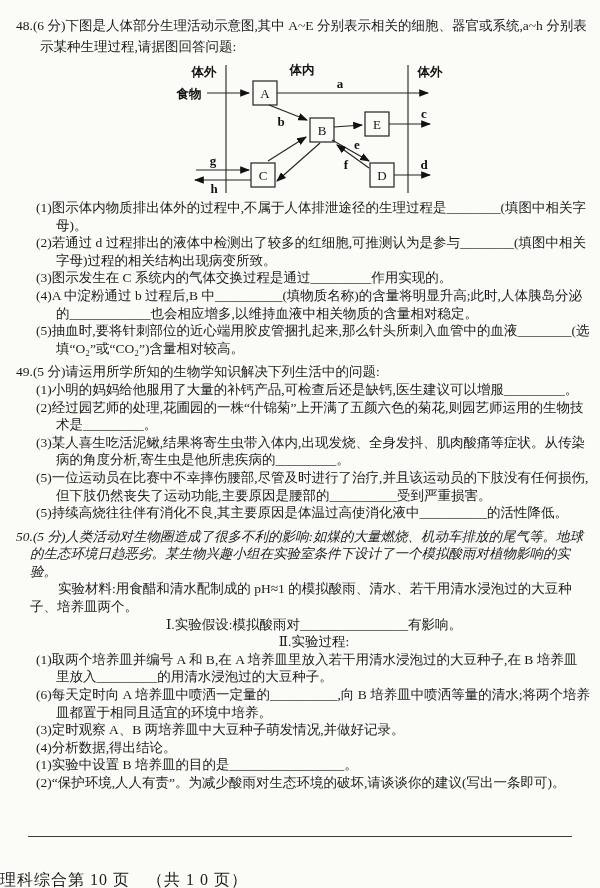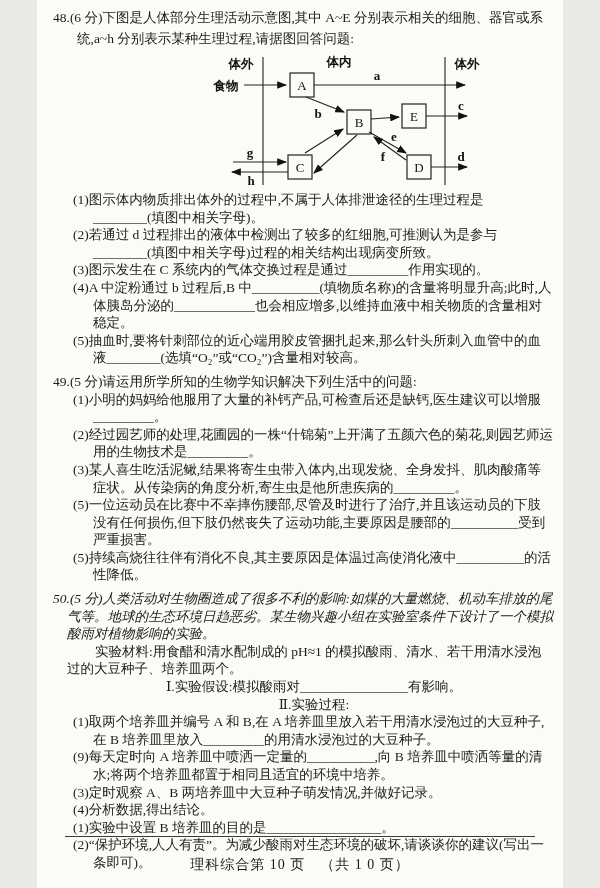--- a/index.html
+++ b/index.html
@@ -1,38 +1,38 @@
 <!DOCTYPE html>
 <html><head>
 <meta charset="utf-8">
 <style>
   html,body { margin:0; padding:0; background:#e9e9e6; }
   .page {
-    position:relative; width:526px; height:888px; margin:0 auto;
+    position:relative; width:600px; height:888px; margin:0 auto;
     background:#fbfbf8; color:#1b1b1b; overflow:hidden;
     font-family:"Liberation Serif","DejaVu Serif",serif;
     font-size:13.5px; line-height:17.6px; box-sizing:border-box;
-    padding:7px 10px 0 8px;
+    padding:15px 10px 0 8px;
   }
   p { margin:0; }
   .stem  { padding-left:32px; text-indent:-24px; line-height:21px; }
   .stem50{ padding-left:22px; text-indent:-14px;font-style:italic; }
   .sub   { padding-left:48px; text-indent:-20px; }
   .materials { padding-left:22px; text-indent:28px; }
   .roman { padding-left:30px;text-align:center; }
   .qblock { margin-top:6px; }
   svg.diagram { display:block; margin-top:2px; }
   svg .dline { stroke:#222; stroke-width:1.1; fill:none; }
   svg .dbox  { stroke:#222; stroke-width:1.2; fill:none; }
   svg text   { font-family:"Liberation Serif","DejaVu Serif",serif; font-size:13px; fill:#111; }
   svg text.letter { font-size:13px; text-anchor:middle; }
   svg text.small { font-size:12.5px; font-weight:bold; text-anchor:middle; }
   .footer { position:absolute; left:0; right:0; top:836px; }
   .footer .rule { border-top:1.6px solid #3a3a3a; margin:0 28px; }
-  .footer .ftext { text-align:center; margin-top:19px; font-size:14px; letter-spacing:1px; }
+  .footer .ftext { text-align:left; margin-top:34px; font-size:16px; letter-spacing:1px; }
 </style>
 </head>
 <body>
 
 <div class="page">
 
   <div>
     <p class="stem">48.(6 分)下图是人体部分生理活动示意图,其中 A~E 分别表示相关的细胞、器官或系统,a~h 分别表示某种生理过程,请据图回答问题:</p>
 
     <svg class="diagram" width="600" height="140" viewBox="0 0 600 140">
@@ -98,21 +98,21 @@
     <p class="sub">(5)一位运动员在比赛中不幸摔伤腰部,尽管及时进行了治疗,并且该运动员的下肢没有任何损伤,但下肢仍然丧失了运动功能,主要原因是腰部的__________受到严重损害。</p>
     <p class="sub">(5)持续高烧往往伴有消化不良,其主要原因是体温过高使消化液中__________的活性降低。</p>
   </div>
 
   <div class="qblock">
     <p class="stem50">50.(5 分)人类活动对生物圈造成了很多不利的影响:如煤的大量燃烧、机动车排放的尾气等。地球的生态环境日趋恶劣。某生物兴趣小组在实验室条件下设计了一个模拟酸雨对植物影响的实验。</p>
     <p class="materials">实验材料:用食醋和清水配制成的 pH≈1 的模拟酸雨、清水、若干用清水浸泡过的大豆种子、培养皿两个。</p>
     <p class="roman">Ⅰ.实验假设:模拟酸雨对________________有影响。</p>
     <p class="roman">Ⅱ.实验过程:</p>
     <p class="sub">(1)取两个培养皿并编号 A 和 B,在 A 培养皿里放入若干用清水浸泡过的大豆种子,在 B 培养皿里放入_________的用清水浸泡过的大豆种子。</p>
-    <p class="sub">(9)每天定时向 A 培养皿中喷洒一定量的__________,向 B 培养皿中喷洒等量的清水;将两个培养皿都置于相同且适宜的环境中培养。</p>
+    <p class="sub">(6)每天定时向 A 培养皿中喷洒一定量的__________,向 B 培养皿中喷洒等量的清水;将两个培养皿都置于相同且适宜的环境中培养。</p>
     <p class="sub">(3)定时观察 A、B 两培养皿中大豆种子萌发情况,并做好记录。</p>
     <p class="sub">(4)分析数据,得出结论。</p>
     <p class="sub">(1)实验中设置 B 培养皿的目的是_________________。</p>
     <p class="sub">(2)“保护环境,人人有责”。为减少酸雨对生态环境的破坏,请谈谈你的建议(写出一条即可)。</p>
   </div>
 
   <div class="footer">
     <div class="rule"></div>
     <div class="ftext">理科综合第 10 页　（共 1 0 页）</div>
   </div>

